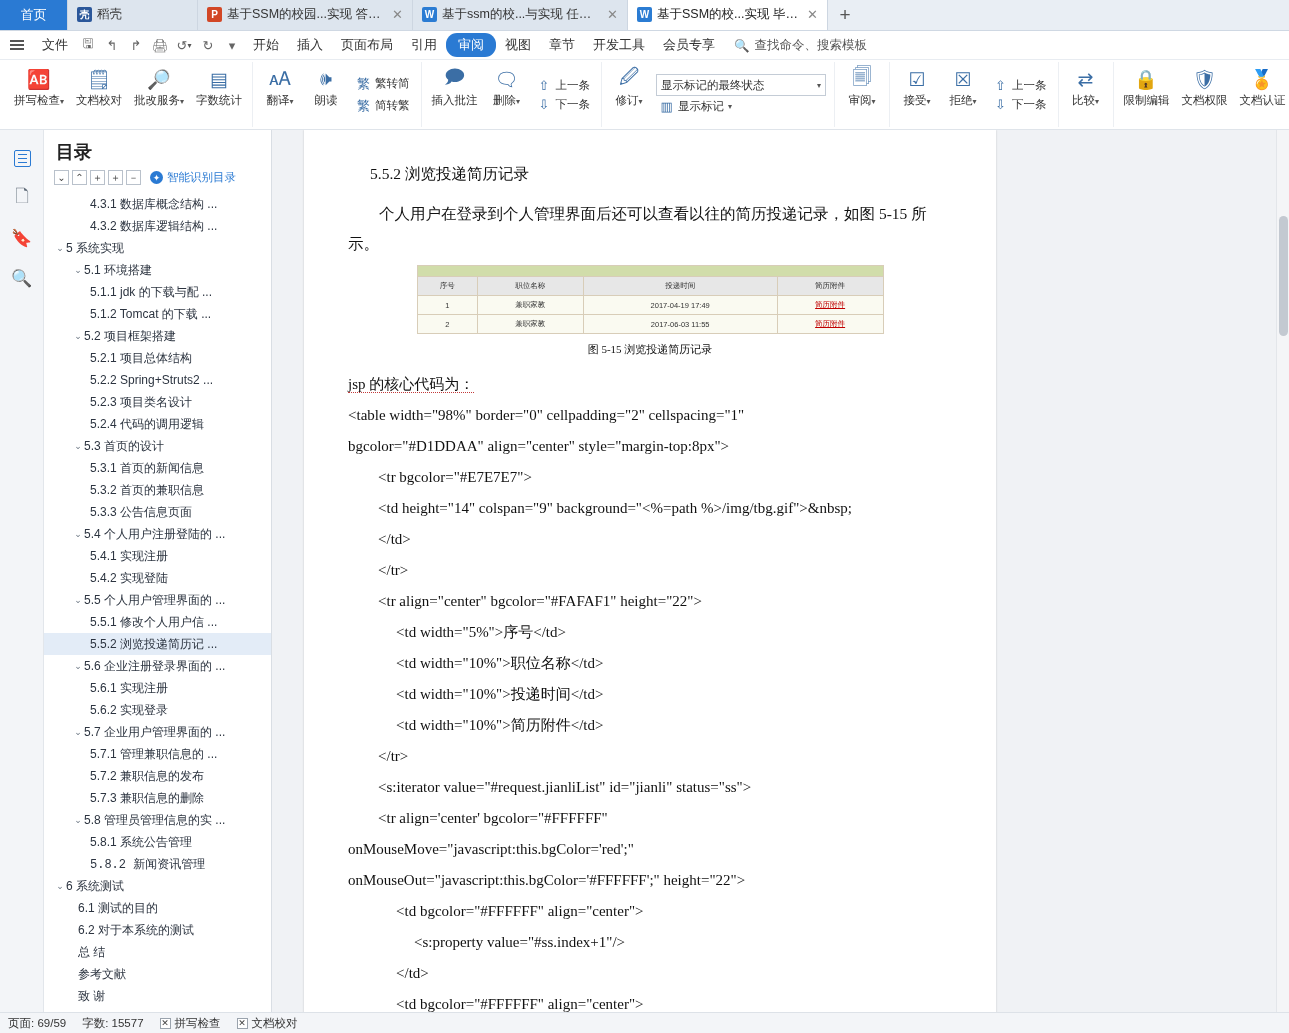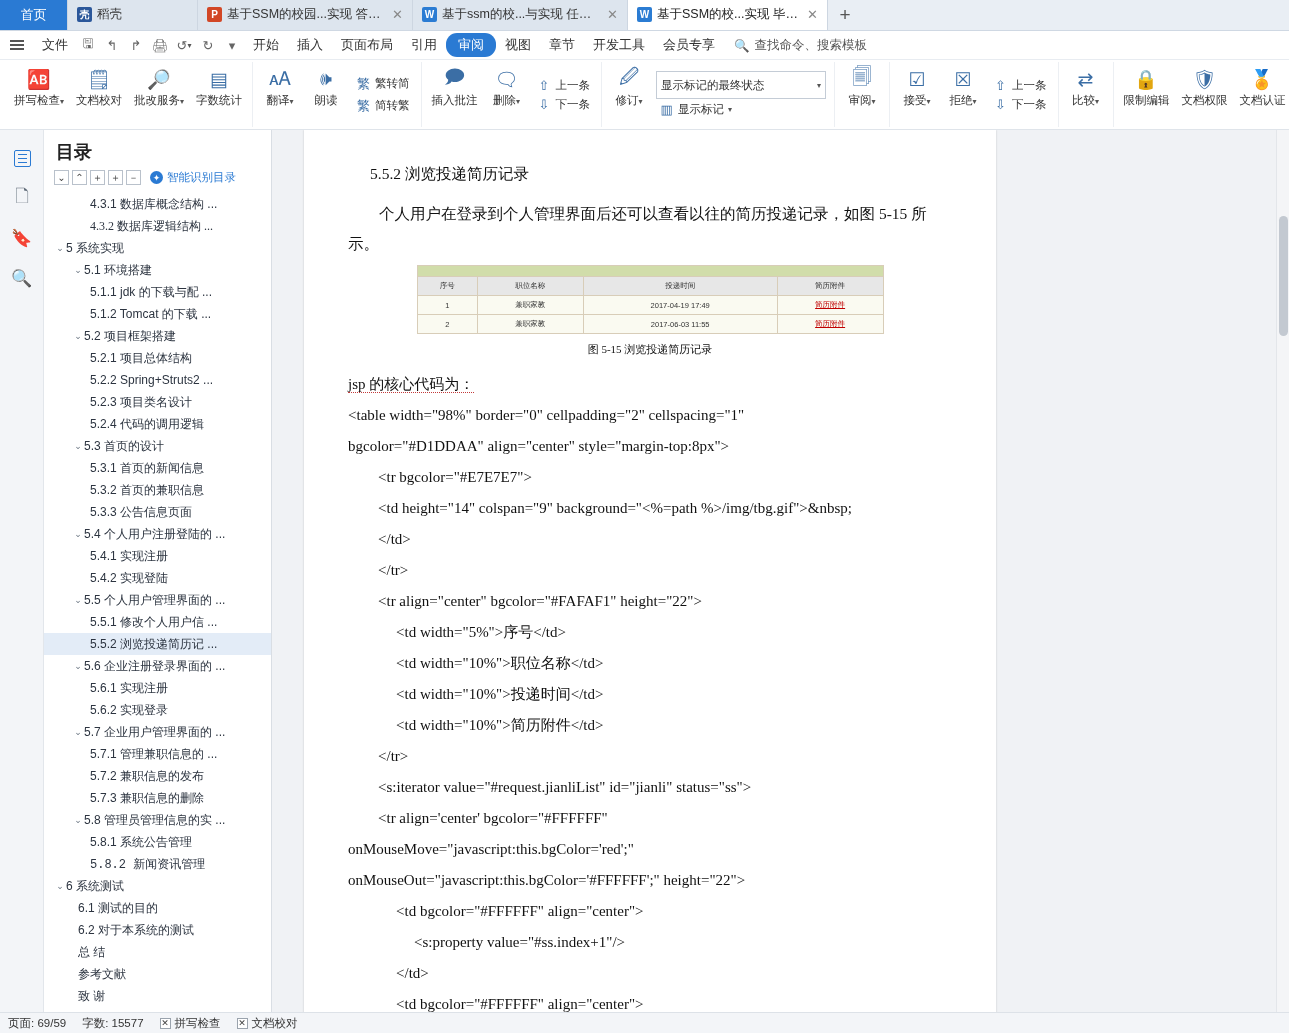--- a/index.html
+++ b/index.html
@@ -62,21 +62,21 @@
   .bigbtn {
     width:auto; min-width:46px; padding:2px 6px; display:flex; flex-direction:column;
     align-items:center; justify-content:flex-start; font-size:11.5px; color:#333;
   }
   .bigbtn .ic { height:30px; display:flex; align-items:center; justify-content:center; font-size:19px; color:#3b6ea5; }
   .bigbtn .lb { text-align:center; line-height:13px; white-space:nowrap; }
   .stackgroup { display:flex; flex-direction:column; justify-content:center; gap:2px; padding:0 4px; }
   .smallbtn { display:flex; align-items:center; gap:4px; font-size:11.5px; color:#333; padding:1px 3px; white-space:nowrap; }
   .smallbtn .ic { font-size:13px; color:#3b6ea5; width:15px; text-align:center; }
   .dropdownbox {
-    border:1px solid #c4ccd6; height:28px; width:170px; display:flex; align-items:center;
+    border:1px solid #c4ccd6; height:22px; width:170px; display:flex; align-items:center;
     justify-content:space-between; padding:0 4px; font-size:11.5px; color:#333; background:#fff;
   }
   .caret { font-size:8px; color:#555; }
 
   
   .workarea { display:flex; height:calc(1033px - 31px - 29px - 70px - 21px); }
 
   
   .rail { width:44px; background:#f3f5f8; border-right:1px solid #e2e6eb; padding-top:8px; }
   .railbtn { width:44px; height:40px; display:flex; align-items:center; justify-content:center;
@@ -369,21 +369,21 @@
       <div class="tbtn">－</div>
       <div class="smart">
         <span class="dot">✦</span>
         <span>智能识别目录</span>
       </div>
     </div>
     <div class="tree">
       <div class="trow" style="padding-left:46px;">
           <span class="tlab">4.3.1 数据库概念结构 ...</span>
         </div>
-      <div class="trow" style="padding-left:46px;font-family:Liberation Serif, serif;">
+      <div class="trow" style="padding-left:46px;">
           <span class="tlab">4.3.2 数据库逻辑结构 ...</span>
         </div>
       <div class="trow" style="padding-left:10px;">
           <span class="tw">⌄</span>
           <span class="tlab">5 系统实现</span>
         </div>
       <div class="trow" style="padding-left:28px;">
           <span class="tw">⌄</span>
           <span class="tlab">5.1 环境搭建</span>
         </div>

